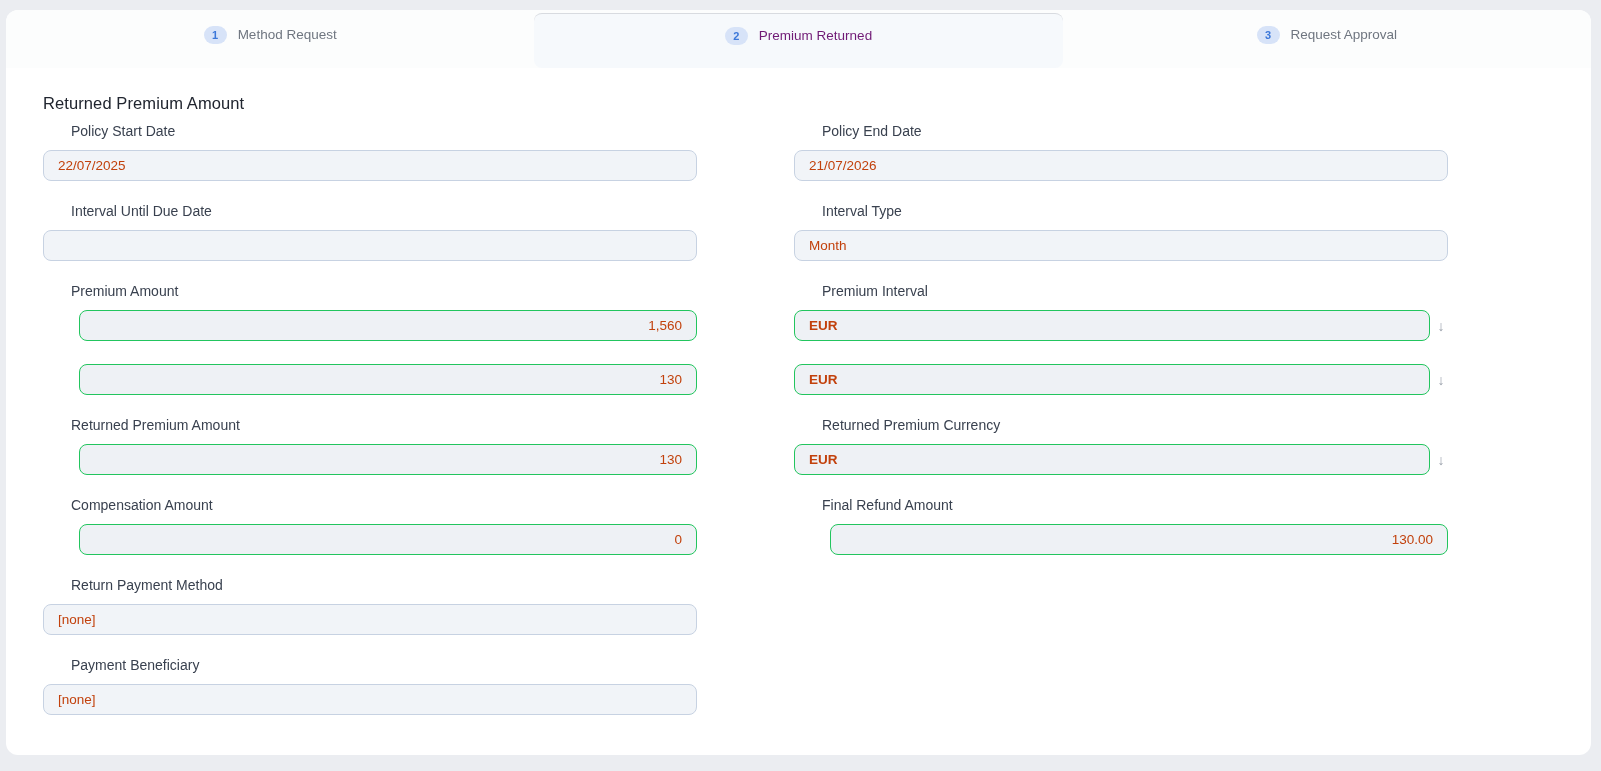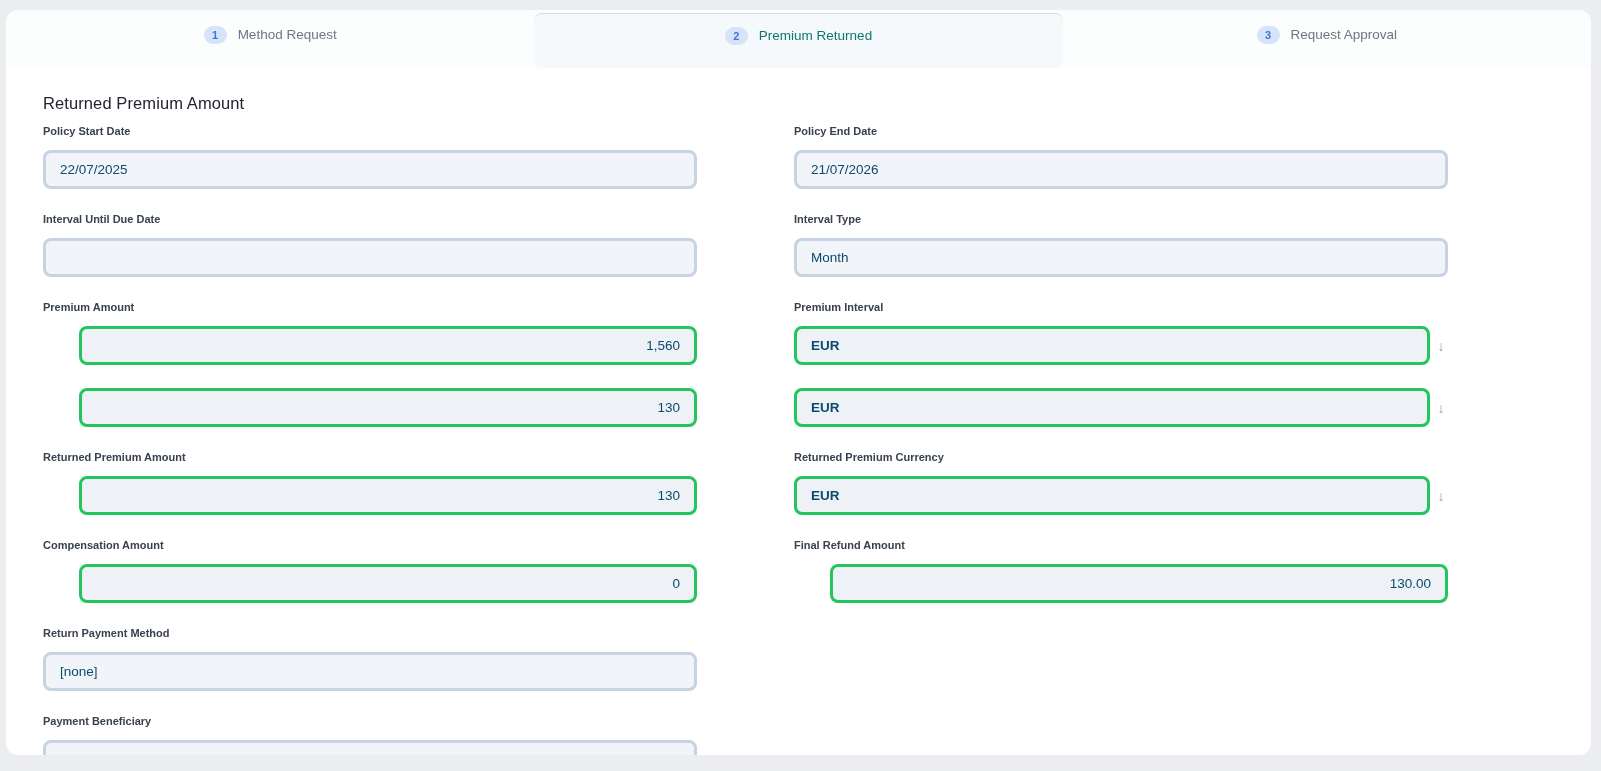--- a/index.html
+++ b/index.html
@@ -49,58 +49,59 @@
     font-weight: 700;
     display: flex; align-items: center; justify-content: center;
     margin-top: 1px;
   }
   .step-label {
     font-size: 13.5px;
     color: #6f7680;
     font-weight: 500;
     line-height: 20px;
   }
-  .step-col.active .step-label { color: #0f766e; }
+  .step-col.active .step-label { color: #701a75; }
   
   .content { padding: 26px 6px 0 37px; }
   .section-title {
     font-size: 16.5px;
     font-weight: 500;
     color: #20252f;
     letter-spacing: 0.1px;
   }
   .form-grid {
     margin-top: 11px;
     display: grid;
     grid-template-columns: 654px 654px;
     column-gap: 97px;
     row-gap: 23px;
     align-items: start;
   }
   .field {}
   .field.col1 { grid-column: 1; }
   .field-label {
     display: block;
-    font-size: 11px;
-    font-weight: 700;
+    font-size: 14px;
+    font-weight: 400;
     color: #39414f;
     line-height: 14px;
     margin-bottom: 12px;
+    margin-left: 28px;
   }
   .input-row { display: flex; align-items: center; }
   .tb {
     width: 100%;
-    height: 39px;
+    height: 31px;
     border-radius: 8px;
     background: #eef1f5;
-    border: 3px solid #22c55e;
+    border: 1px solid #22c55e;
     padding: 0 14px;
     font-family: "Liberation Sans", sans-serif;
     font-size: 13.5px;
-    color: #0c4a6e;
+    color: #c2410c;
     outline: none;
   }
   .tb.editable {
     background: #f1f4f8;
     border-color: #c7d2e2;
   }
   .tb.num { text-align: right; margin-left: 36px; }
   .has-arrow .tb { width: 636px; flex: 0 0 636px; font-weight: bold; }
   .dd-arrow {
     width: 18px;

